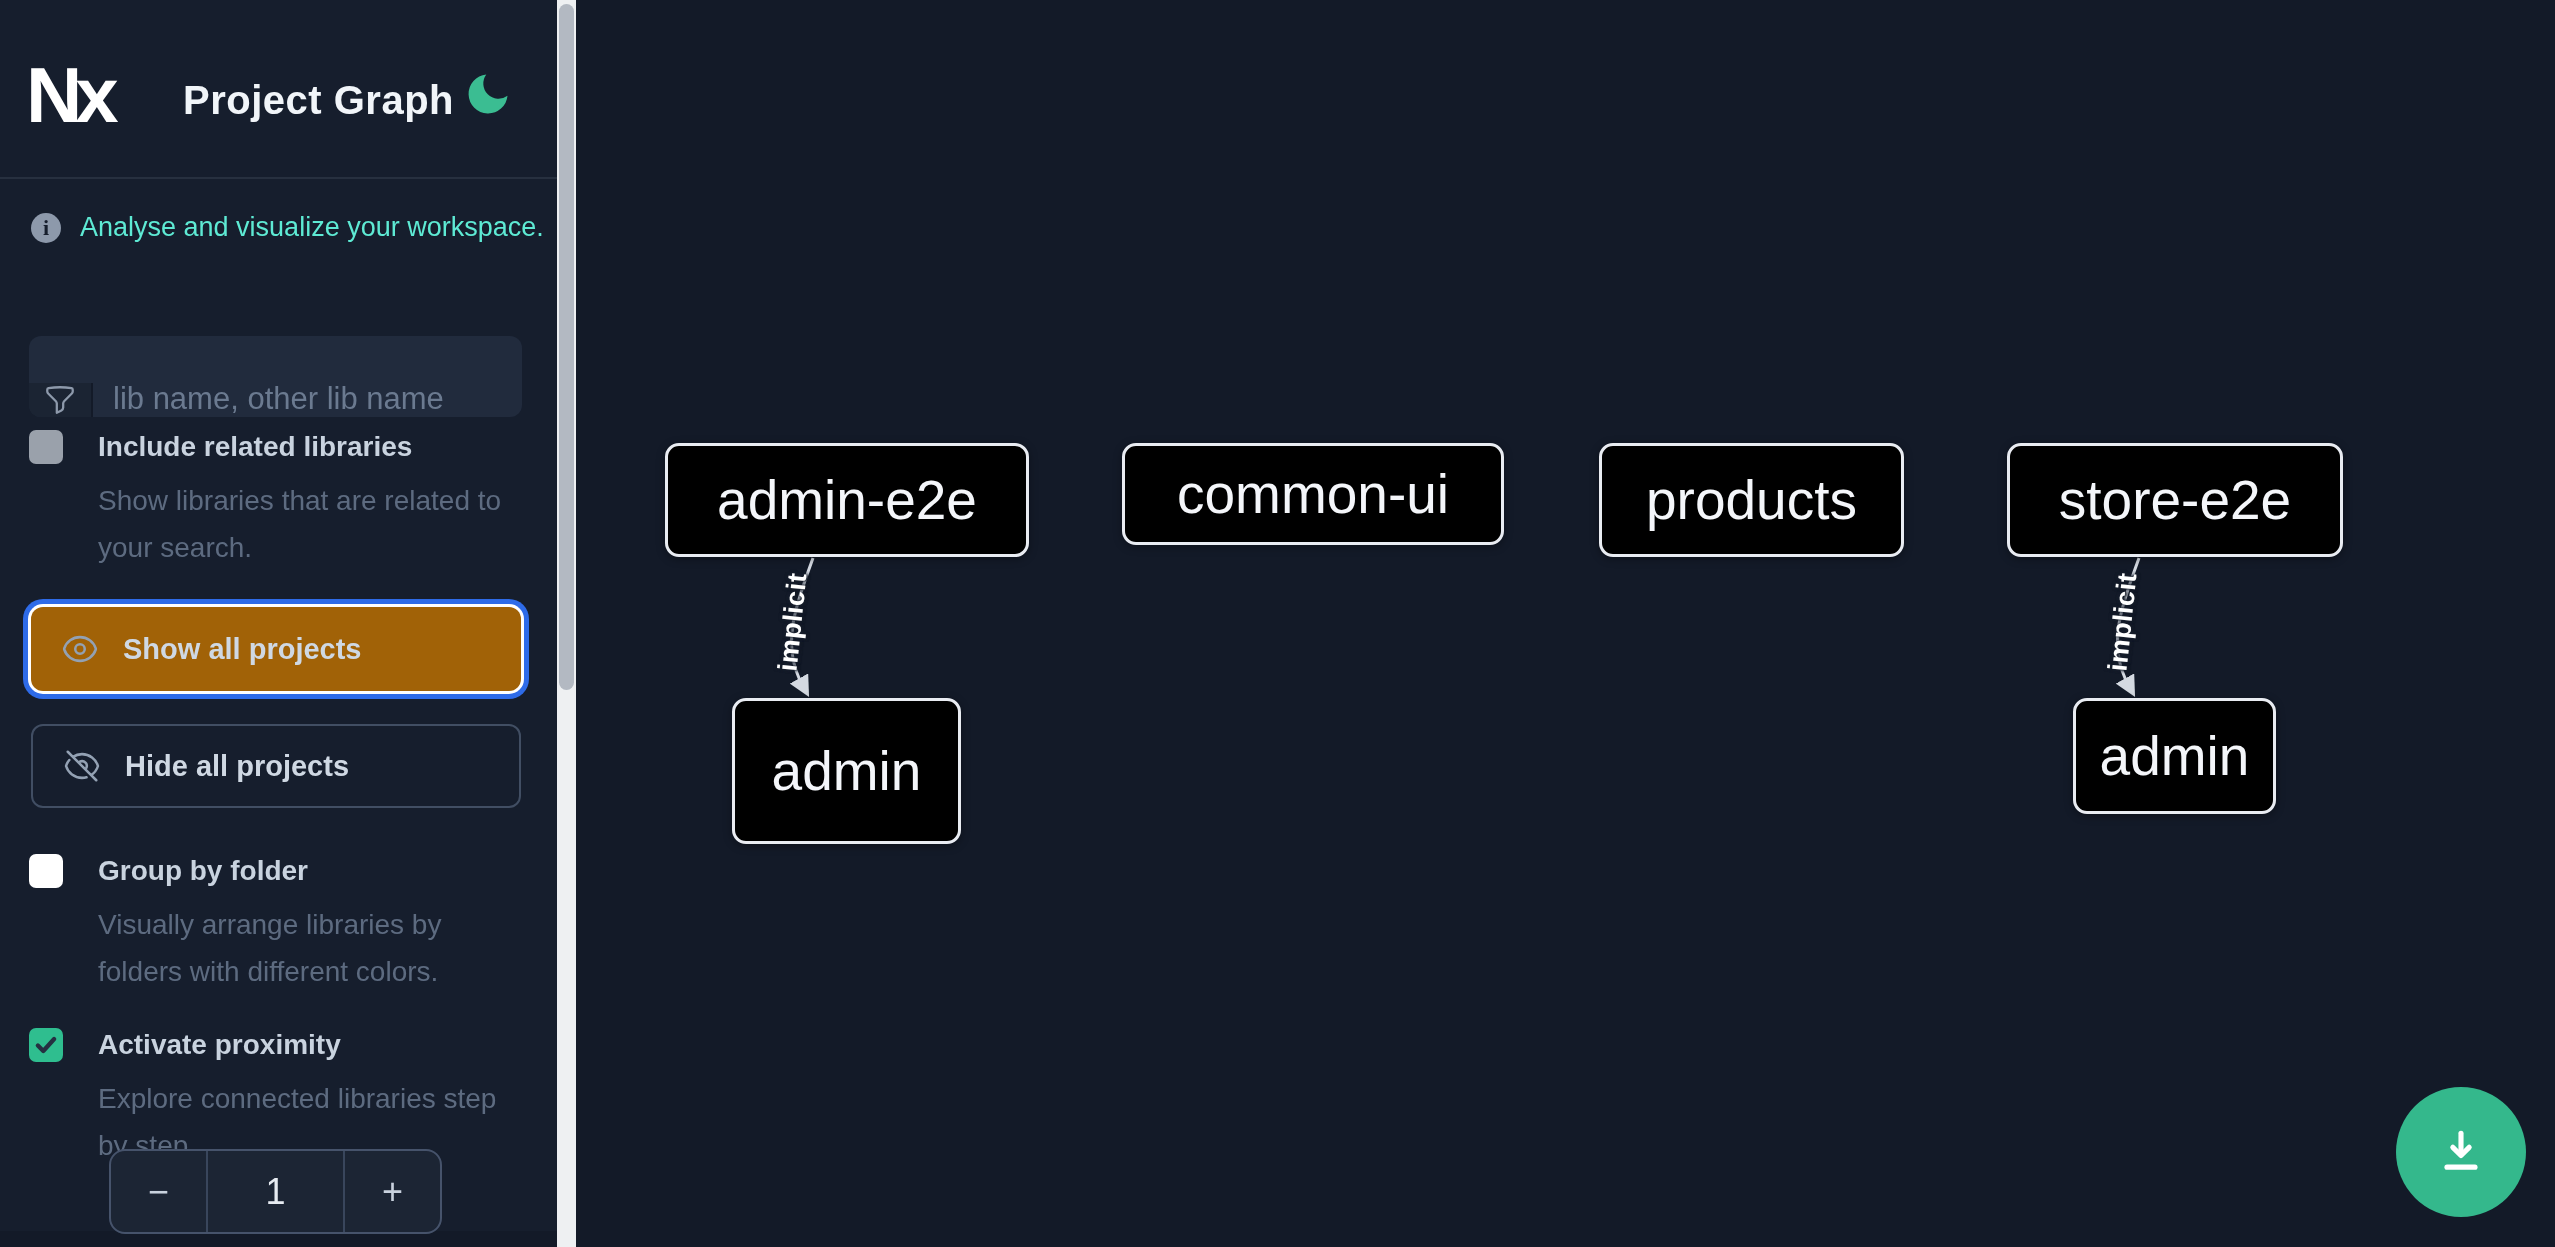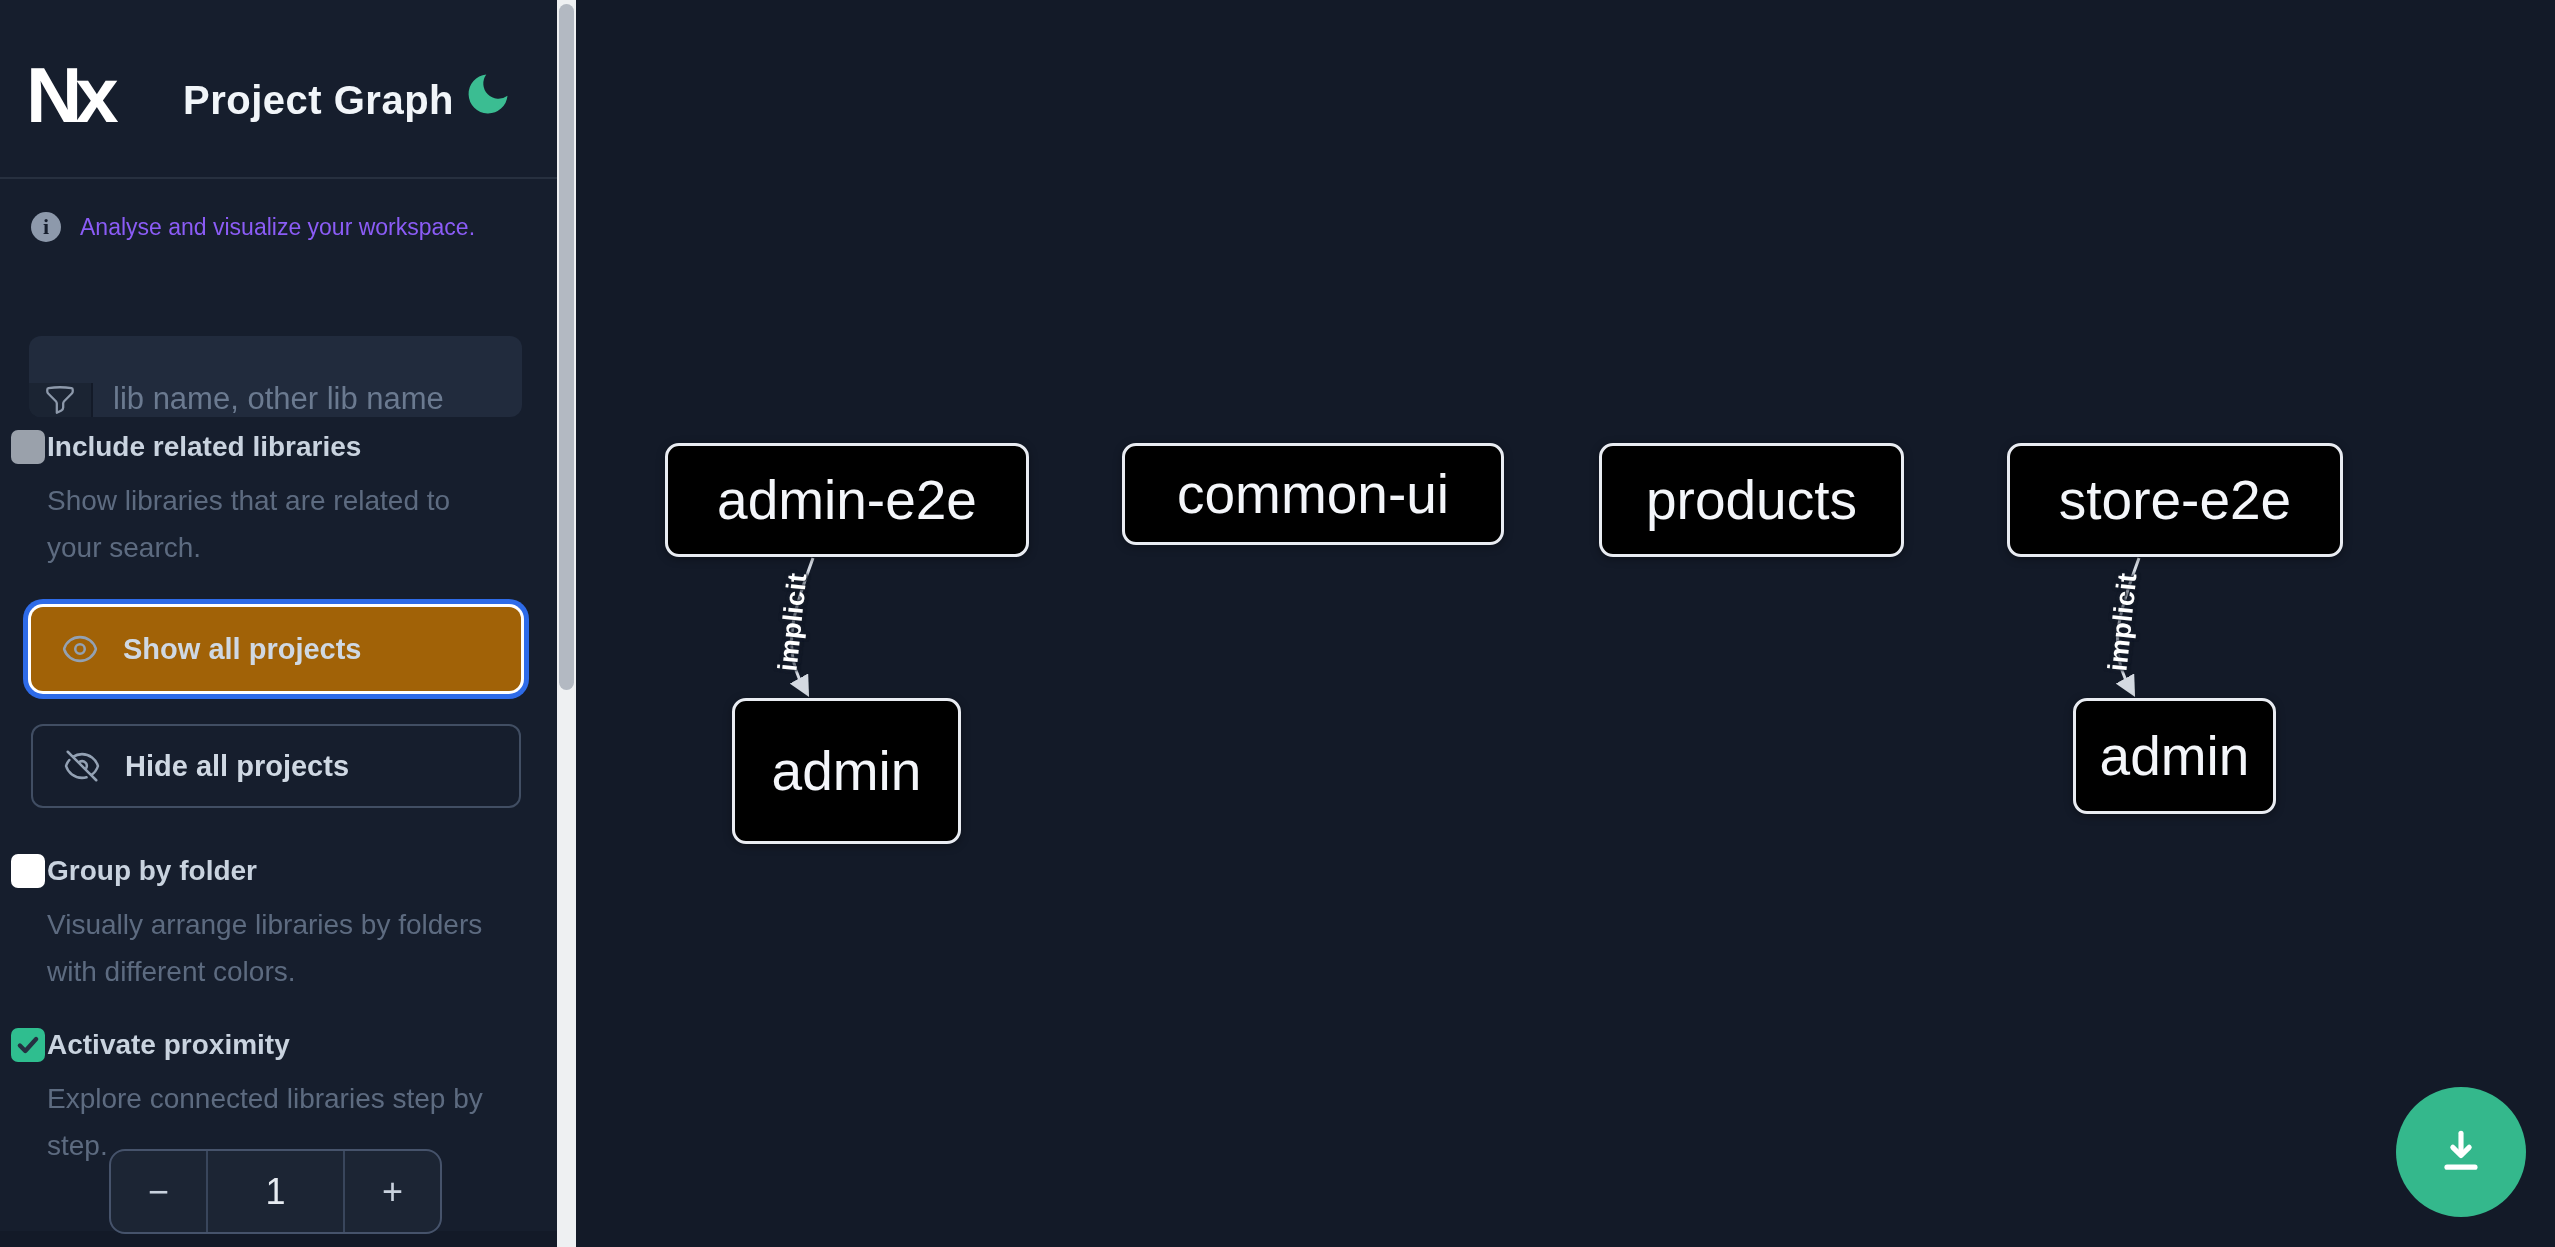--- a/index.html
+++ b/index.html
@@ -18,34 +18,34 @@
                font-size:40px; font-weight:600; letter-spacing:0.5px; }
   .moon-btn { position:absolute; left:462px; top:68px; width:52px; height:52px;
               cursor:pointer; }
   .moon-btn svg { width:52px; height:52px; }
 
   .info-row { position:absolute; left:31px; top:212px; display:flex; align-items:center; gap:19px; }
   .info-icon { width:30px; height:30px; border-radius:50%; background:#8d99ab;
                color:#161e2d; font-weight:800; font-size:22px; display:flex;
                align-items:center; justify-content:center; flex:none;
                font-family:"Liberation Serif", serif; }
-  .info-text { color:#8b5cf6; font-size:23px; white-space:nowrap; }
+  .info-text { color:#5eead4; font-size:27px; white-space:nowrap; }
 
   .search { position:absolute; left:29px; top:336px; width:493px; height:81px;
             background:#212b3d; border-radius:12px; display:flex; align-items:flex-end;
             overflow:hidden; }
   .search .funnel-cell { width:64px; background:#1b2433; display:flex; align-items:center;
             justify-content:center; border-right:2px solid #131a28; flex:none; }
   .search .funnel-cell svg { width:34px; height:34px; }
   .search input { flex:1; background:transparent; border:none; outline:none;
             padding:0 20px; font-size:31px; color:#cbd5e1;
             font-family:"Liberation Sans", sans-serif; }
   .search input::placeholder { color:#6b7a90; }
 
-  .opt-row { position:absolute; left:11px; width:494px; display:flex; gap:2px; }
+  .opt-row { position:absolute; left:29px; width:494px; display:flex; gap:35px; }
   .opt1 { top:430px; } .opt2 { top:854px; } .opt3 { top:1028px; }
   .cbx { width:34px; height:34px; border-radius:7px; flex:none; margin-top:0px; cursor:pointer; }
   .cbx.gray  { background:#9aa1ab; }
   .cbx.white { background:#ffffff; }
   .cbx.green { background:#2fbe8f; display:flex; align-items:center; justify-content:center; }
   .cbx.green svg { width:26px; height:26px; }
   .opt-body { display:flex; flex-direction:column; }
   .opt-label { color:#c9d3df; font-size:28px; font-weight:700; line-height:34px; }
   .opt-desc  { color:#5d6b80; font-size:28px; line-height:47px; margin-top:13px;
                max-width:450px; }

